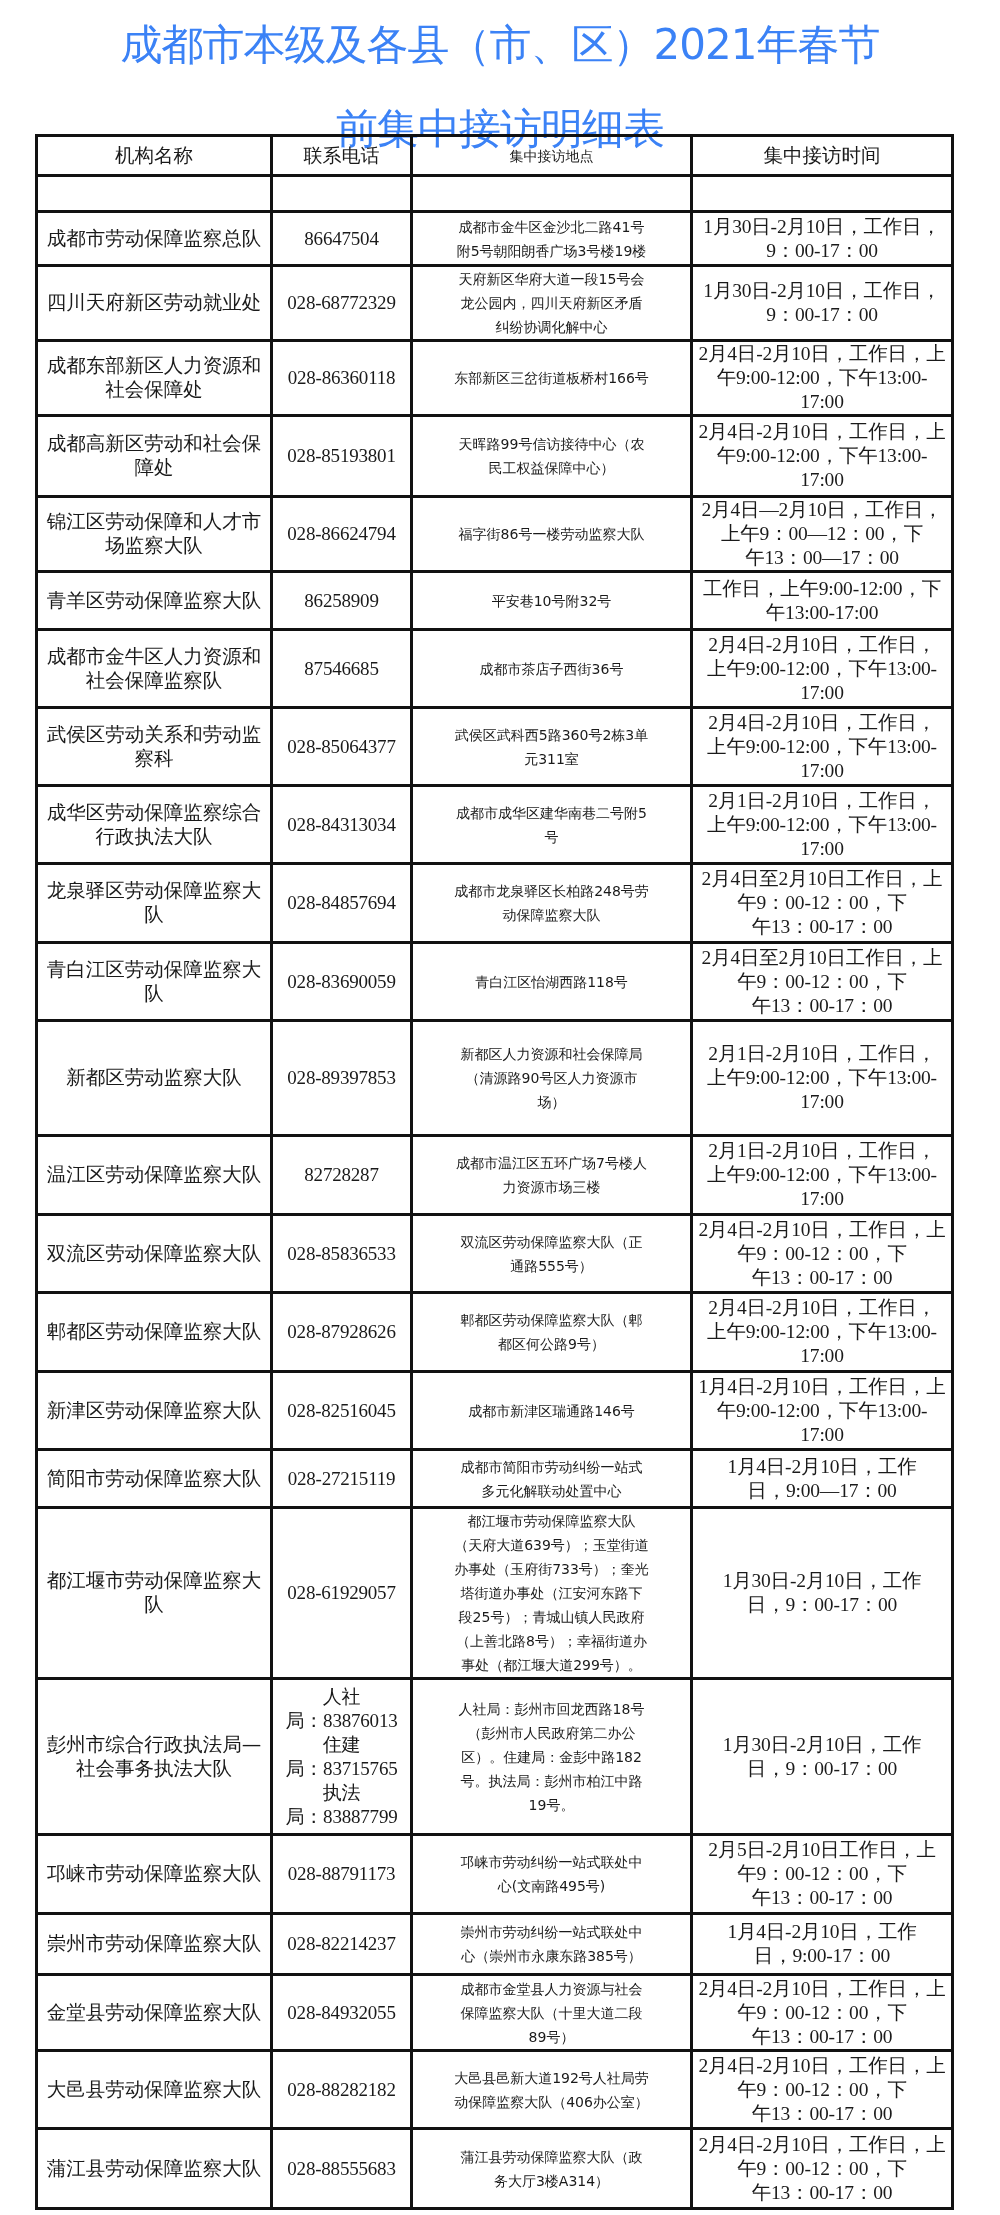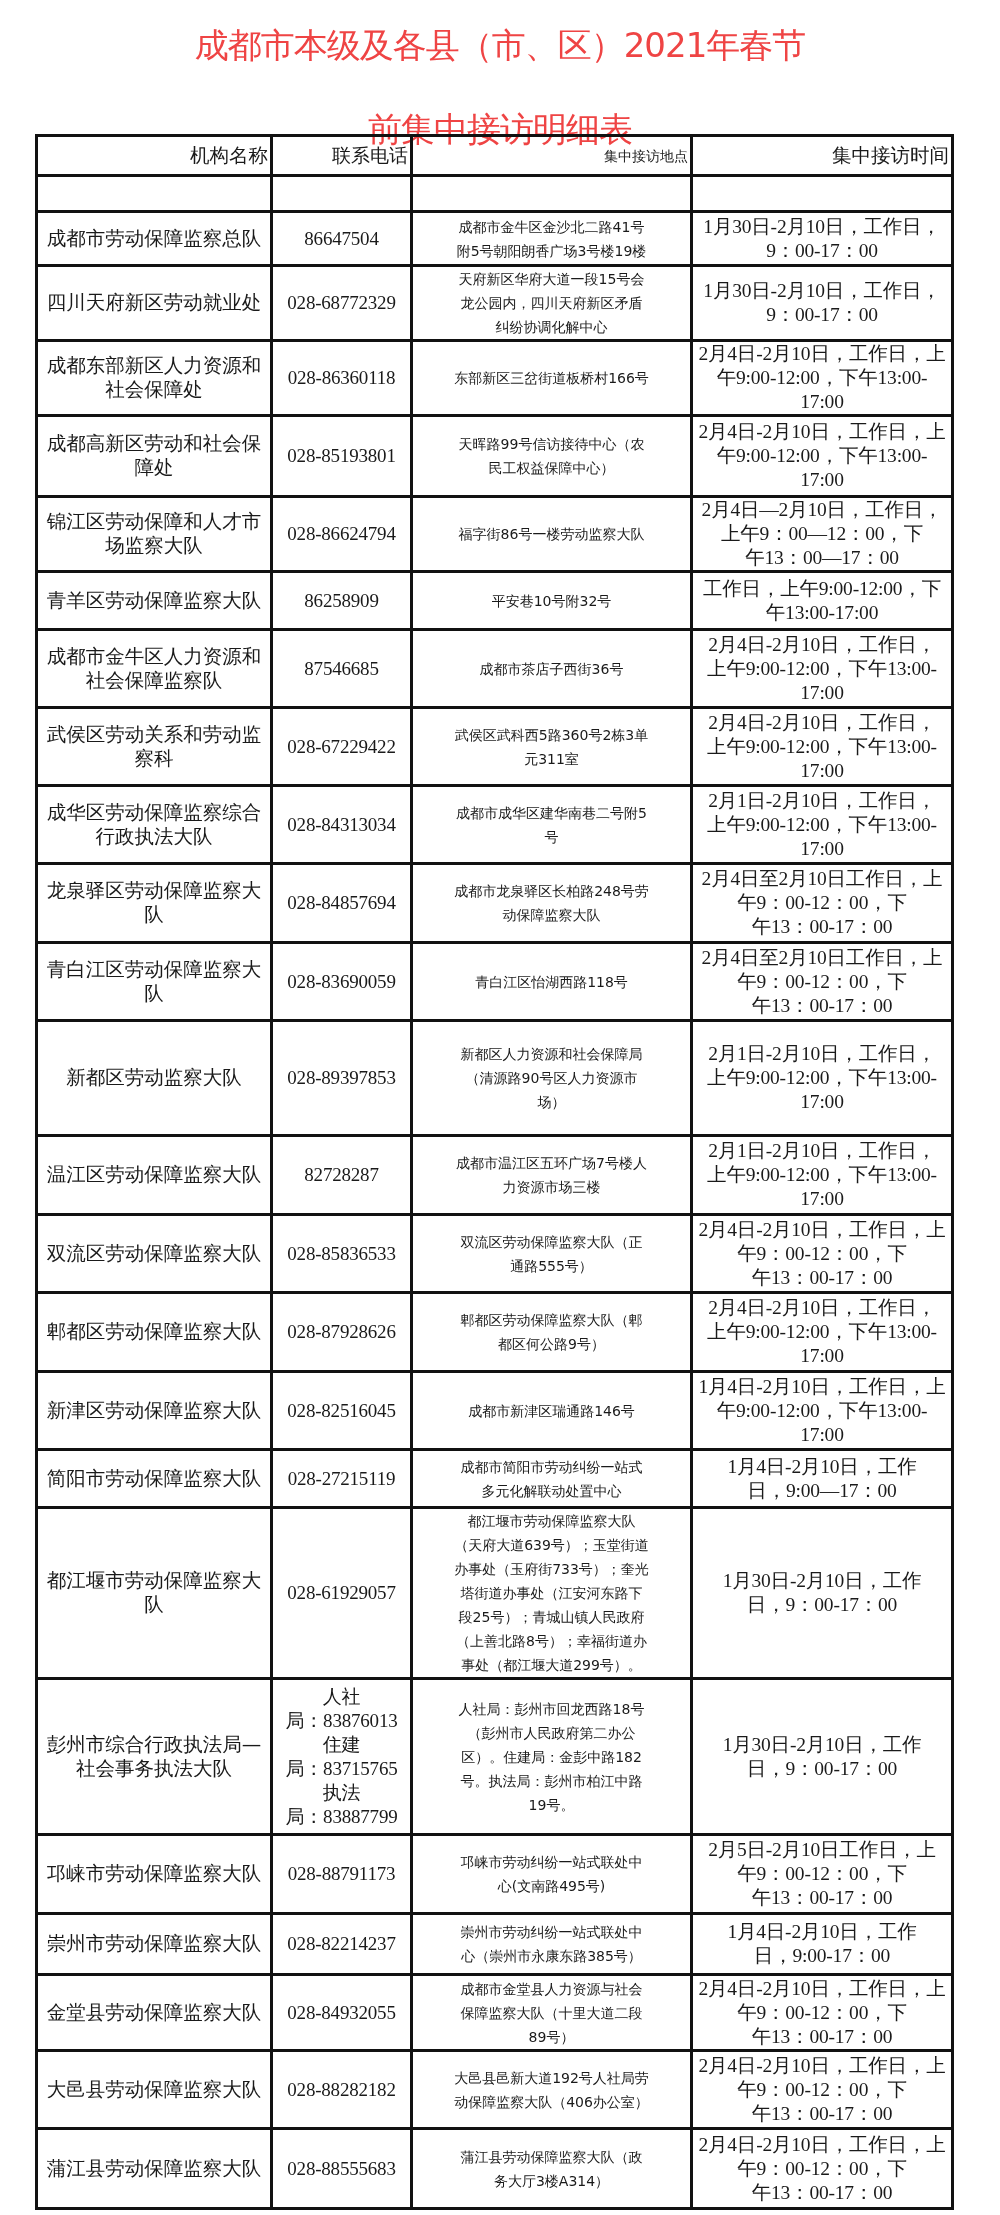--- a/index.html
+++ b/index.html
@@ -2,35 +2,35 @@
 <html><head>
 <meta charset="utf-8">
 <style>
   html, body { margin: 0; padding: 0; background: #ffffff; }
   body {
     width: 1000px; height: 2215px; position: relative; overflow: hidden;
     font-family: "DejaVu Sans", "Liberation Sans", sans-serif; color: #111;
   }
   .title {
     position: absolute; left: 0; width: 1000px; text-align: center;
-    font-size: 34px; line-height: 58px; color: #ef4444; letter-spacing: -1px;
+    font-size: 42px; line-height: 58px; color: #3b82f6; letter-spacing: -1px;
     font-family: "DejaVu Sans", sans-serif;
   }
   .title.l1 { top: 16px; }
   .title.l2 { top: 76px; margin-top: 24px; }
   table {
     position: absolute; left: 35px; top: 134px;
     border-collapse: collapse; table-layout: fixed; width: 908px;
   }
   td, th {
     border: 3px solid #111; text-align: center; vertical-align: middle;
     padding: 0 2px; font-weight: normal; color: #1a1a1a;
     font-size: 18px; line-height: 24px; overflow: hidden;
   }
-  th { font-size: 19px; text-align: right; }
+  th { font-size: 19px; }
   .c1 { width: 228px; font-size: 19.5px; font-family: "DejaVu Sans", sans-serif; }
   .c2 { width: 133px; font-family: "Liberation Serif", "DejaVu Serif", serif; font-size: 19px; }
   .c3 { width: 273px; font-size: 14px; }
   .c4 { width: 254px; font-family: "Liberation Serif", "DejaVu Serif", serif; font-size: 19.5px; }
   td.c4, td.c2 { letter-spacing: -0.2px; }
   .cell-text { white-space: pre-line; }
 </style>
 </head>
 <body>
 
@@ -110,21 +110,21 @@
 社会保障监察队</span></td>
         <td class="c2"><span class="cell-text">87546685</span></td>
         <td class="c3"><span class="cell-text">成都市茶店子西街36号</span></td>
         <td class="c4"><span class="cell-text">2月4日-2月10日，工作日，
 上午9:00-12:00，下午13:00-
 17:00</span></td>
       </tr>
       <tr style="height: 78px;">
         <td class="c1"><span class="cell-text">武侯区劳动关系和劳动监
 察科</span></td>
-        <td class="c2"><span class="cell-text">028-67229422</span></td>
+        <td class="c2"><span class="cell-text">028-85064377</span></td>
         <td class="c3"><span class="cell-text">武侯区武科西5路360号2栋3单
 元311室</span></td>
         <td class="c4"><span class="cell-text">2月4日-2月10日，工作日，
 上午9:00-12:00，下午13:00-
 17:00</span></td>
       </tr>
       <tr style="height: 78px;">
         <td class="c1"><span class="cell-text">成华区劳动保障监察综合
 行政执法大队</span></td>
         <td class="c2"><span class="cell-text">028-84313034</span></td>

